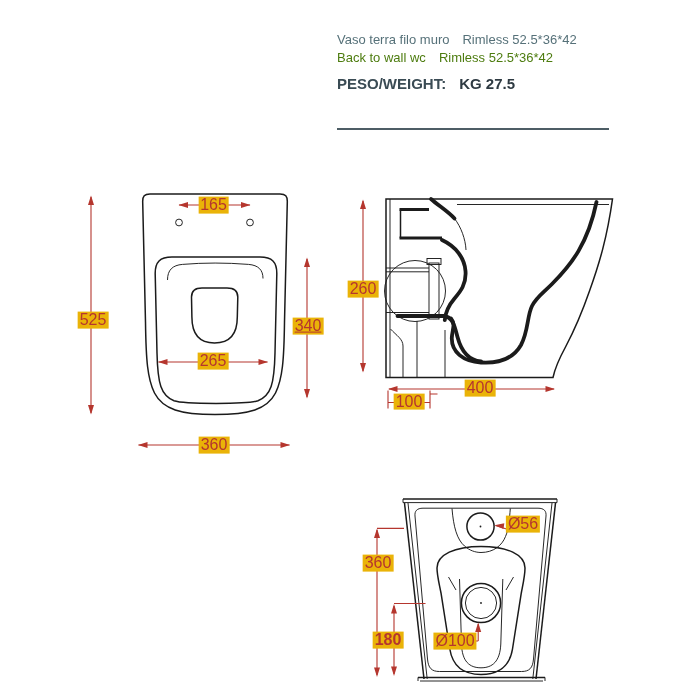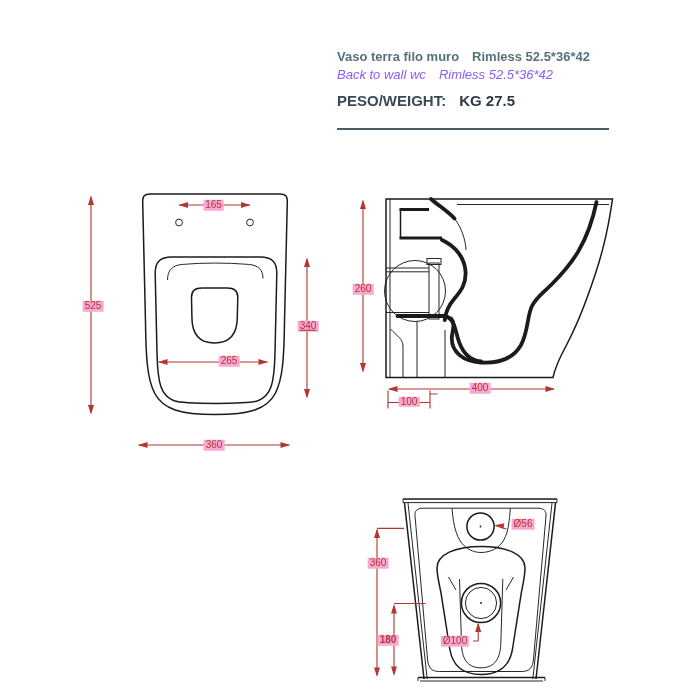--- a/index.html
+++ b/index.html
@@ -3,39 +3,39 @@
 <meta charset="utf-8">
 <style>
   html,body{margin:0;padding:0;}
   body{
     width:700px;height:700px;position:relative;background:#ffffff;
     font-family:"Liberation Sans",sans-serif;overflow:hidden;
   }
   
   .hdr{position:absolute;left:337px;top:26px;width:300px;}
   .hdr-code{font-size:23px;font-weight:bold;color:#46565f;letter-spacing:-0.3px;}
-  .hdr-it{margin-top:23px;font-size:13px;color:#567179;font-weight:bold;}
-  .hdr-en{margin-top:3px;font-size:13px;color:#8b5cf6;font-style:italic;}
+  .hdr-it{margin-top:6px;font-size:13px;color:#567179;}
+  .hdr-en{margin-top:3px;font-size:13px;color:#4d7c0f;}
   .spec-gap{margin-left:13px;}
   .hdr-weight{margin-top:10px;font-size:15px;font-weight:bold;color:#3a4b54;}
   .hdr-weight .wval{margin-left:13px;color:#2e3a42;}
   .hdr-rule{position:absolute;left:337px;top:128px;width:272px;height:2px;background:#4d5d65;}
   
   svg.draw{position:absolute;left:0;top:0;}
   .ln{fill:none;stroke:#1b1b1b;}
   .md{stroke-width:1.5;}
   .th{stroke-width:0.95;}
   .tk{stroke-width:3.8;stroke-linecap:round;fill:none;stroke:#1b1b1b;}
   .tk2{stroke-width:3;stroke-linecap:butt;fill:none;stroke:#1b1b1b;}
   .rl{stroke:#b5362e;stroke-width:1.1;fill:none;}
   .ra{fill:#b5362e;stroke:none;}
   
   .dim{
     position:absolute;transform:translate(-50%,-50%);
-    font-size:10px;color:#b5362e;background:#f9a8d4;line-height:1.05;
+    font-size:16px;color:#b5362e;background:#eab308;line-height:1.05;
     padding:0 2px;white-space:nowrap;
   }
 </style>
 </head>
 <body>
 
 <div class="hdr">
   <div class="hdr-it">
     <span>Vaso  terra filo muro</span><span class="spec-gap">Rimless 52.5*36*42</span>
   </div>
@@ -133,23 +133,23 @@
     <path class="ra" d="M394,604 l-3,9.5 h6 Z"></path>
       <path class="ra" d="M394,676 l-3,-9.5 h6 Z"></path>
     <path class="rl" d="M495.5,525.5 L506.5,529"></path>
     <path class="ra" d="M494.5,525.2 l9.8,-2 l-0.8,5.9 Z"></path>
     <path class="rl" d="M473,641 H478.2 M478.2,641 V624"></path>
     <path class="ra" d="M478.2,622.5 l-3,9.5 h6 Z"></path>
   </g>
 </svg>
 
 <span class="dim" style="left:213.5px;top:205px;">165</span>
-<span class="dim" style="left:93px;top:306px;">525</span>
+<span class="dim" style="left:93px;top:320px;">525</span>
 <span class="dim" style="left:308px;top:326px;text-decoration:underline;">340</span>
-<span class="dim" style="left:213px;top:361px;margin-left:16px;">265</span>
+<span class="dim" style="left:213px;top:361px;">265</span>
 <span class="dim" style="left:214px;top:445px;">360</span>
 
 <span class="dim" style="left:363px;top:289px;">260</span>
 <span class="dim" style="left:480px;top:388px;">400</span>
 <span class="dim" style="left:409px;top:401.5px;">100</span>
 
 <span class="dim" style="left:523px;top:524px;">Ø56</span>
 <span class="dim" style="left:378px;top:563px;">360</span>
 <span class="dim" style="left:388px;top:640px;font-weight:bold;">180</span>
 <span class="dim" style="left:455px;top:641px;">Ø100</span>

